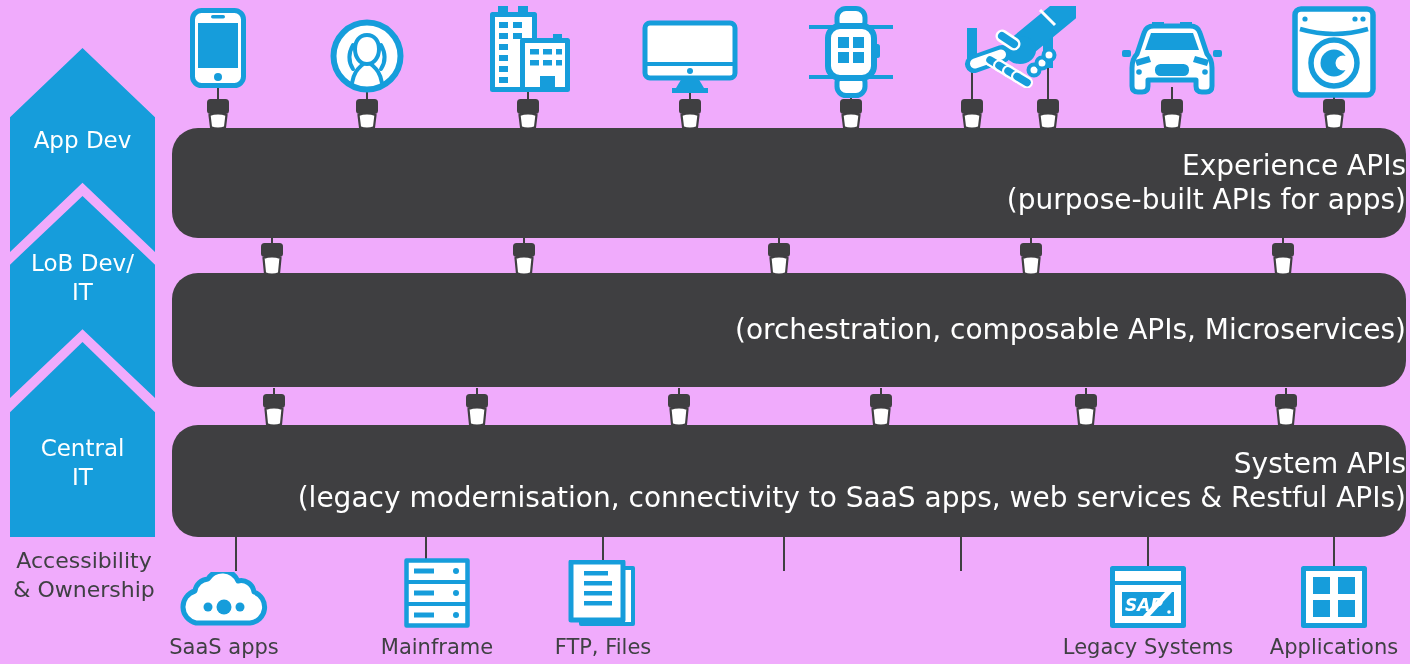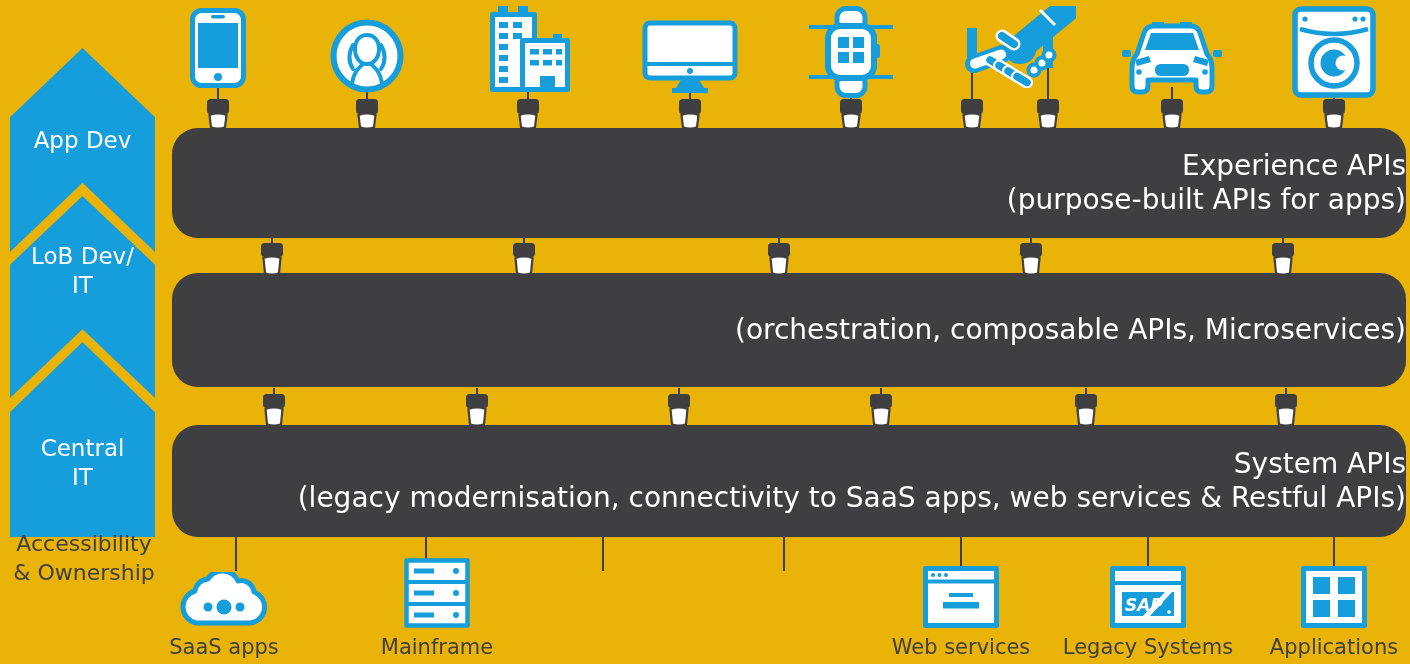--- a/index.html
+++ b/index.html
@@ -2,33 +2,33 @@
 <html><head>
 <meta charset="utf-8">
 <style>
   :root{
     --blue:#169DDB;
     --dark:#3F3F41;
     --label:#3F4043;
   }
   html,body{margin:0;padding:0;background:#fff;}
   .canvas{
-    position:relative;width:1410px;height:664px;background:#eab308;overflow:hidden;
+    position:relative;width:1410px;height:664px;background:#f0abfc;overflow:hidden;
     font-family:"DejaVu Sans","Liberation Sans",sans-serif;
   }
   
   .chev{position:absolute;left:10px;width:145px;background:var(--blue);}
   #chev1{top:48px;height:204px;clip-path:polygon(50% 0%,100% 34%,100% 100%,50% 66%,0% 100%,0% 34%);}
   #chev2{top:196px;height:202px;clip-path:polygon(50% 0%,100% 34%,100% 100%,50% 66%,0% 100%,0% 34%);}
   #chev3{top:342px;height:195px;clip-path:polygon(50% 0%,100% 36%,100% 100%,0% 100%,0% 36%);}
   .chev .lbl{position:absolute;left:0;right:0;text-align:center;color:#fff;font-size:23px;line-height:1.28;white-space:pre-line;}
   #chev1 .lbl{top:78px}
-  #chev2 .lbl{top:46px}
+  #chev2 .lbl{top:53px}
   #chev3 .lbl{top:92px}
-  .caption{position:absolute;left:0;top:530px;width:168px;text-align:center;font-size:22px;color:var(--label);line-height:1.3;white-space:pre-line;}
+  .caption{position:absolute;left:0;top:547px;width:168px;text-align:center;font-size:22px;color:var(--label);line-height:1.3;white-space:pre-line;}
   
   .bar{position:absolute;left:172px;width:1234px;background:var(--dark);border-radius:26px;color:#fff;
        display:flex;flex-direction:column;align-items:flex-end;justify-content:center;gap:6px;text-align:center;}
   #bar1{top:128px;height:110px}
   #bar2{top:273px;height:114px}
   #bar3{top:425px;height:112px}
   .bar .t{font-size:28px;line-height:1;}
   .bar .s{font-size:28px;line-height:1;}
   
   .plug{position:absolute;width:48px;}
@@ -334,36 +334,35 @@
           <circle class="f-b" cx="52" cy="13" r="3"></circle>
         <rect class="f-b" x="10" y="32.5" width="20" height="5"></rect>
           <circle class="f-b" cx="52" cy="35" r="3"></circle>
         <rect class="f-b" x="10" y="54.5" width="20" height="5"></rect>
           <circle class="f-b" cx="52" cy="57" r="3"></circle>
       </svg>
     </div>
     <div class="slbl">Mainframe</div>
   </div>
 
-
-
-  <div class="src" style="left:876px">
-    <div class="ibox">
-      <svg width="76" height="62" viewBox="0 0 76 62">
-        <rect class="st-bw" stroke-width="5" x="2.5" y="2.5" width="71" height="57"></rect>
-        <line class="st-b" stroke-width="4" x1="2.5" y1="15.5" x2="73.5" y2="15.5"></line>
-        <circle class="f-b" cx="10" cy="9" r="2"></circle>
-          <circle class="f-b" cx="16.5" cy="9" r="2"></circle>
-          <circle class="f-b" cx="23" cy="9" r="2"></circle>
-        <rect class="f-b" x="26" y="27" width="24" height="4"></rect>
-        <rect class="f-b" x="20" y="36" width="36" height="6.5"></rect>
-      </svg>
-    </div>
-    <div class="slbl">Web services</div>
-  </div>
+  <div class="src" style="left:518px">
+    <div class="ibox">
+      <svg width="72" height="68" viewBox="0 0 72 68">
+        <rect class="st-bw" stroke-width="4" x="14" y="8" width="52" height="56"></rect>
+        <rect class="st-bw" stroke-width="5" x="4" y="2" width="52" height="58"></rect>
+        <rect class="f-b" x="17" y="11" width="24" height="4.5"></rect>
+        <rect class="f-b" x="17" y="21" width="28" height="4.5"></rect>
+        <rect class="f-b" x="17" y="31" width="28" height="4.5"></rect>
+        <rect class="f-b" x="17" y="41" width="28" height="4.5"></rect>
+      </svg>
+    </div>
+    <div class="slbl">FTP, Files</div>
+  </div>
+
+
 
   <div class="src" style="left:1063px">
     <div class="ibox">
       <svg width="76" height="62" viewBox="0 0 76 62">
         <rect class="st-bw" stroke-width="5" x="2.5" y="2.5" width="71" height="57"></rect>
         <line class="st-b" stroke-width="4" x1="2.5" y1="17" x2="73.5" y2="17"></line>
         <rect class="f-b" x="12" y="26" width="52" height="24"></rect>
         <text class="saptext" x="15" y="44.5">SAP</text>
         <polygon class="f-w" points="55,26 62,26 40,50 33,50"></polygon>
         <circle class="f-w" cx="59" cy="46" r="1.8"></circle>

